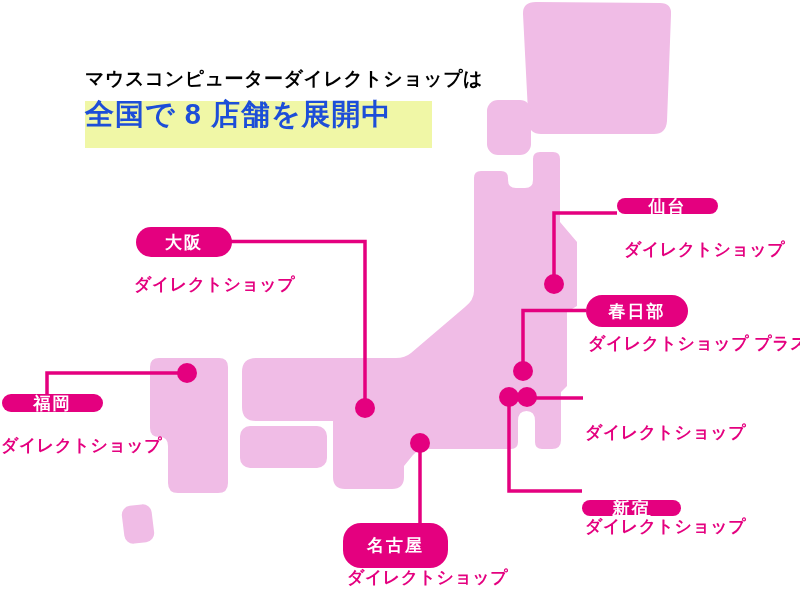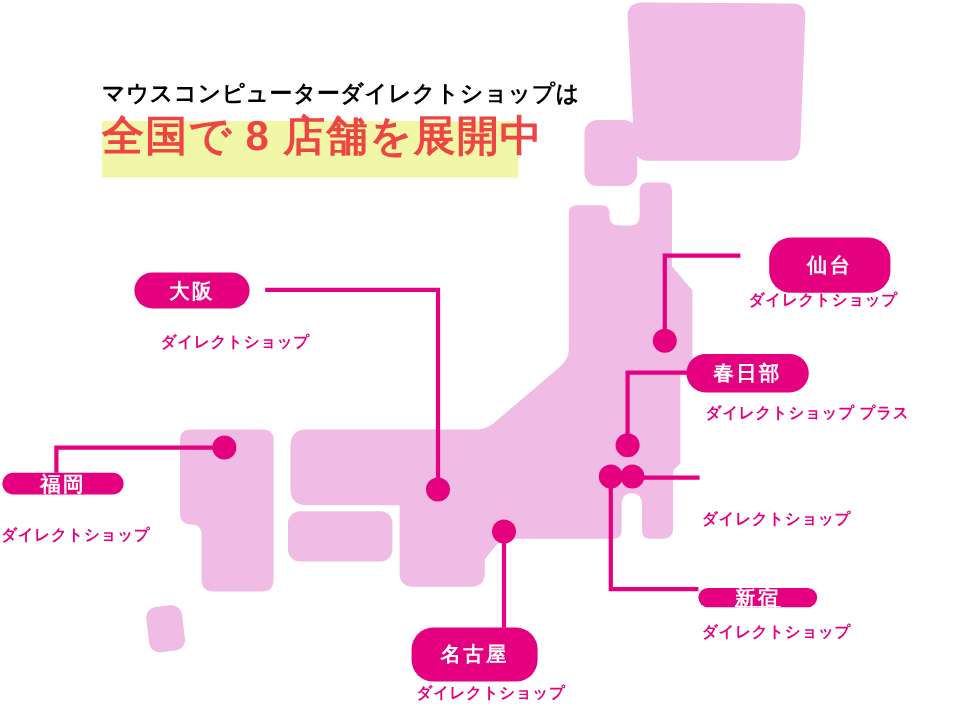--- a/index.html
+++ b/index.html
@@ -18,32 +18,32 @@
   .title-line1{
     font-size:19px;font-weight:bold;color:#000;
     letter-spacing:0.5px;line-height:26px;white-space:nowrap;
   }
   .title-line2-wrap{position:relative;margin-top:2px;height:46px;}
   .title-highlight{
     position:absolute;left:0;top:7px;width:347px;height:47px;
     background:var(--hl);z-index:0;
   }
   .title-line2{
-    position:relative;z-index:1;font-size:35px;font-weight:bold;color:#ef4444;
+    position:relative;z-index:1;font-size:29px;font-weight:bold;color:#1d4ed8;
     letter-spacing:1px;line-height:40px;white-space:nowrap;
   }
   
   .pill{
     position:absolute;background:var(--accent);color:#fff;
     border-radius:18px;display:flex;align-items:center;justify-content:center;
     font-weight:bold;font-size:17px;letter-spacing:2px;z-index:2;
     white-space:nowrap;
   }
   .shoplabel{
-    position:absolute;color:var(--accent);font-weight:bold;font-size:13px;
+    position:absolute;color:var(--accent);font-weight:bold;font-size:17px;
     letter-spacing:0.5px;white-space:nowrap;z-index:2;line-height:20px;
   }
 </style>
 </head>
 <body>
 
 <div class="stage">
 
   <svg class="map-svg" width="800" height="595" viewBox="0 0 800 595">
     <g fill="#f0bce6" stroke="none">
@@ -89,33 +89,33 @@
   </svg>
 
   <div class="title">
     <div class="title-line1">マウスコンピューターダイレクトショップは</div>
     <div class="title-line2-wrap">
       <div class="title-highlight"></div>
       <div class="title-line2">全国で 8 店舗を展開中</div>
     </div>
   </div>
 
-  <div class="pill" style="left:641px;top:198px;width:101px;height:46px;">仙台</div>
+  <div class="pill" style="left:617px;top:198px;width:101px;height:16px;">仙台</div>
   <div class="shoplabel" style="left:624px;top:240px;">ダイレクトショップ</div>
 
-  <div class="pill" style="left:572px;top:295px;width:102px;height:32px;">春日部</div>
+  <div class="pill" style="left:586px;top:295px;width:102px;height:32px;">春日部</div>
   <div class="shoplabel" style="left:588px;top:334px;">ダイレクトショップ プラス</div>
 
   <div class="shoplabel" style="left:585px;top:423px;">ダイレクトショップ</div>
 
-  <div class="pill" style="left:582px;top:490px;width:99px;height:16px;text-decoration:underline;">新宿</div>
+  <div class="pill" style="left:582px;top:500px;width:99px;height:16px;text-decoration:underline;">新宿</div>
   <div class="shoplabel" style="left:585px;top:517px;">ダイレクトショップ</div>
 
   <div class="pill" style="left:343px;top:523px;width:105px;height:45px;font-family:Liberation Mono, monospace;">名古屋</div>
   <div class="shoplabel" style="left:347px;top:568px;">ダイレクトショップ</div>
 
-  <div class="pill" style="left:112px;top:227px;width:96px;height:30px;font-family:Liberation Mono, monospace;">大阪</div>
+  <div class="pill" style="left:136px;top:227px;width:96px;height:30px;font-family:Liberation Mono, monospace;">大阪</div>
   <div class="shoplabel" style="left:134px;top:275px;">ダイレクトショップ</div>
 
   <div class="pill" style="left:2px;top:394px;width:101px;height:18px;">福岡</div>
   <div class="shoplabel" style="left:1px;top:436px;">ダイレクトショップ</div>
 
 </div>
 
 </body></html>

